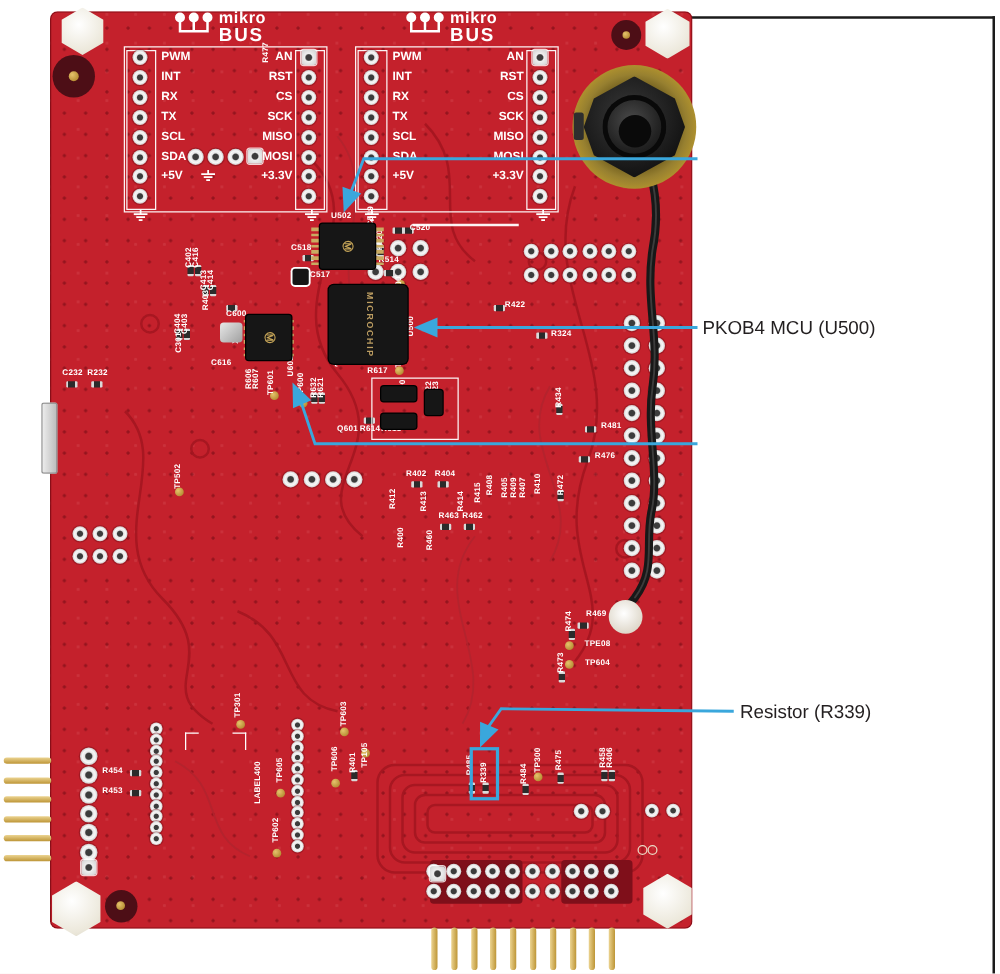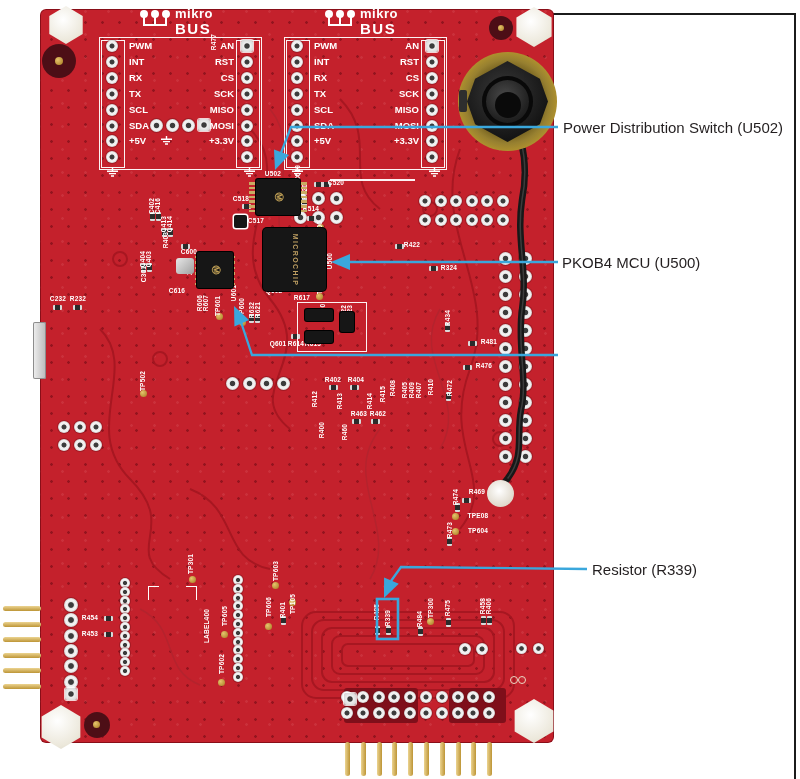--- a/index.html
+++ b/index.html
@@ -553,17 +553,16 @@
       <polyline points="558,127 291,127 281,153" fill="none" stroke="#3aa7dc" stroke-width="2.3"></polyline>
       <polygon points="275,170 273.9808417569005,149.4096790584624 289.01592368947496,154.8820013516731" fill="#3aa7dc"></polygon>
       <polyline points="558,262 349,262" fill="none" stroke="#3aa7dc" stroke-width="2.3"></polyline>
       <polygon points="331,262 350,254 350,270" fill="#3aa7dc"></polygon>
       <polyline points="558,355 252,355 241,322" fill="none" stroke="#3aa7dc" stroke-width="2.3"></polyline>
       <polygon points="234,306 249.03635987958103,320.103470550603 234.4196325572994,326.61125683981584" fill="#3aa7dc"></polygon>
       <polyline points="587,569 401,567 391,581" fill="none" stroke="#3aa7dc" stroke-width="2.3"></polyline>
       <polygon points="384,598 384.05985261367664,577.3845587564894 398.7879302689157,583.6362568123178" fill="#3aa7dc"></polygon>
       <rect x="377" y="599" width="21" height="40" fill="none" stroke="#3aa7dc" stroke-width="2.6"></rect>
     </svg>
-  <div class="callout-label" style="left: 563px; top: 119px;">Power Distribution Switch (U502)</div>
   <div class="callout-label" style="left: 562px; top: 254px;">PKOB4 MCU (U500)</div>
   <div class="callout-label" style="left: 592px; top: 561px;">Resistor (R339)</div>
 
 </div>
 
 </body></html>

